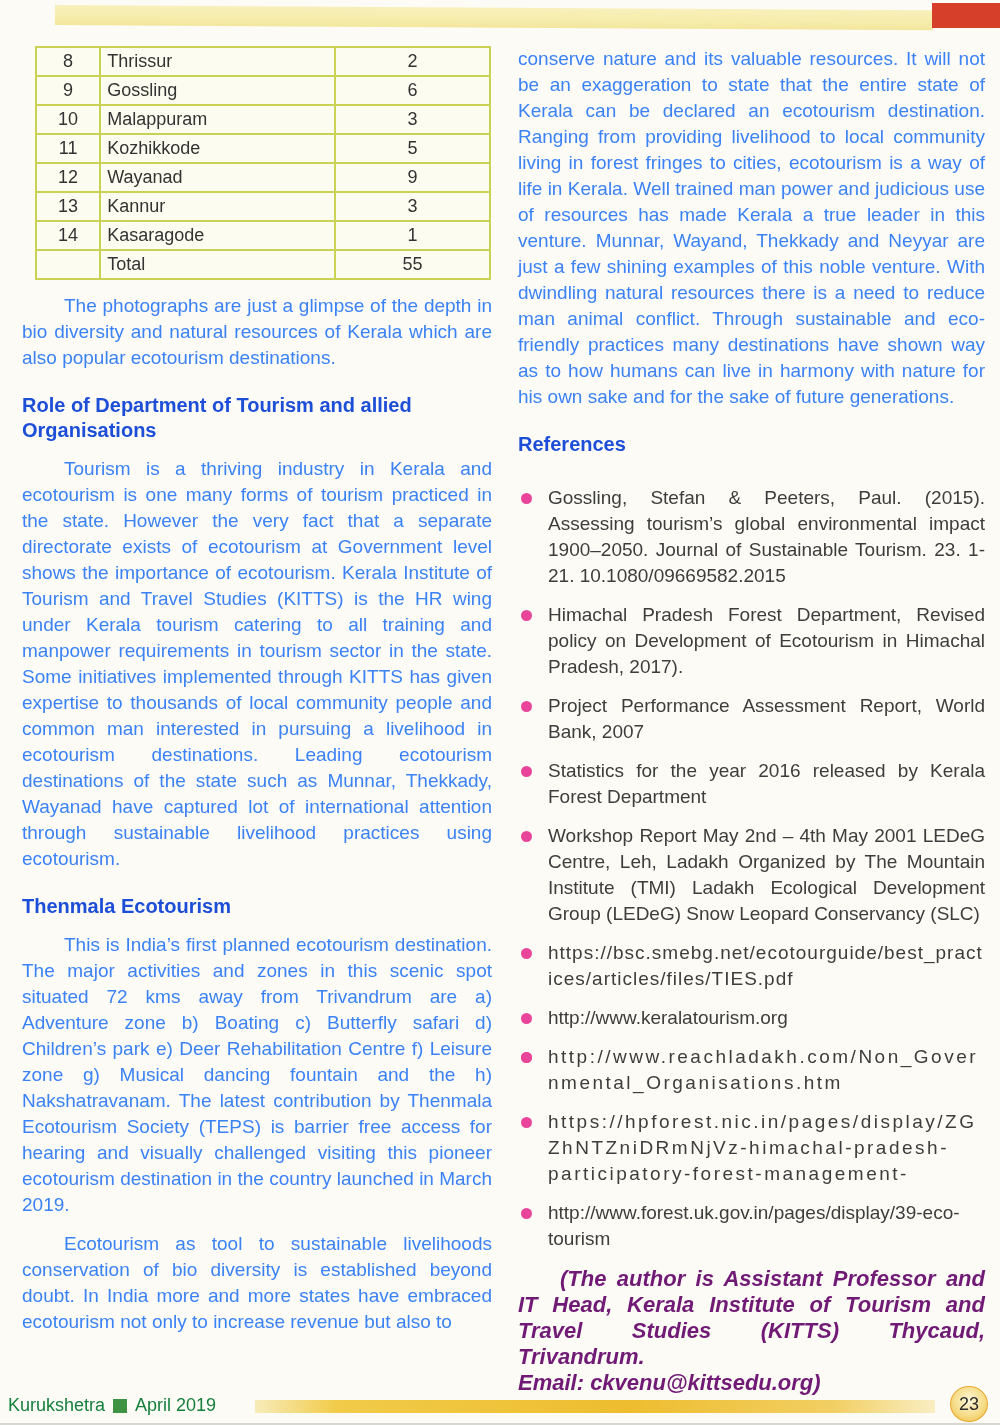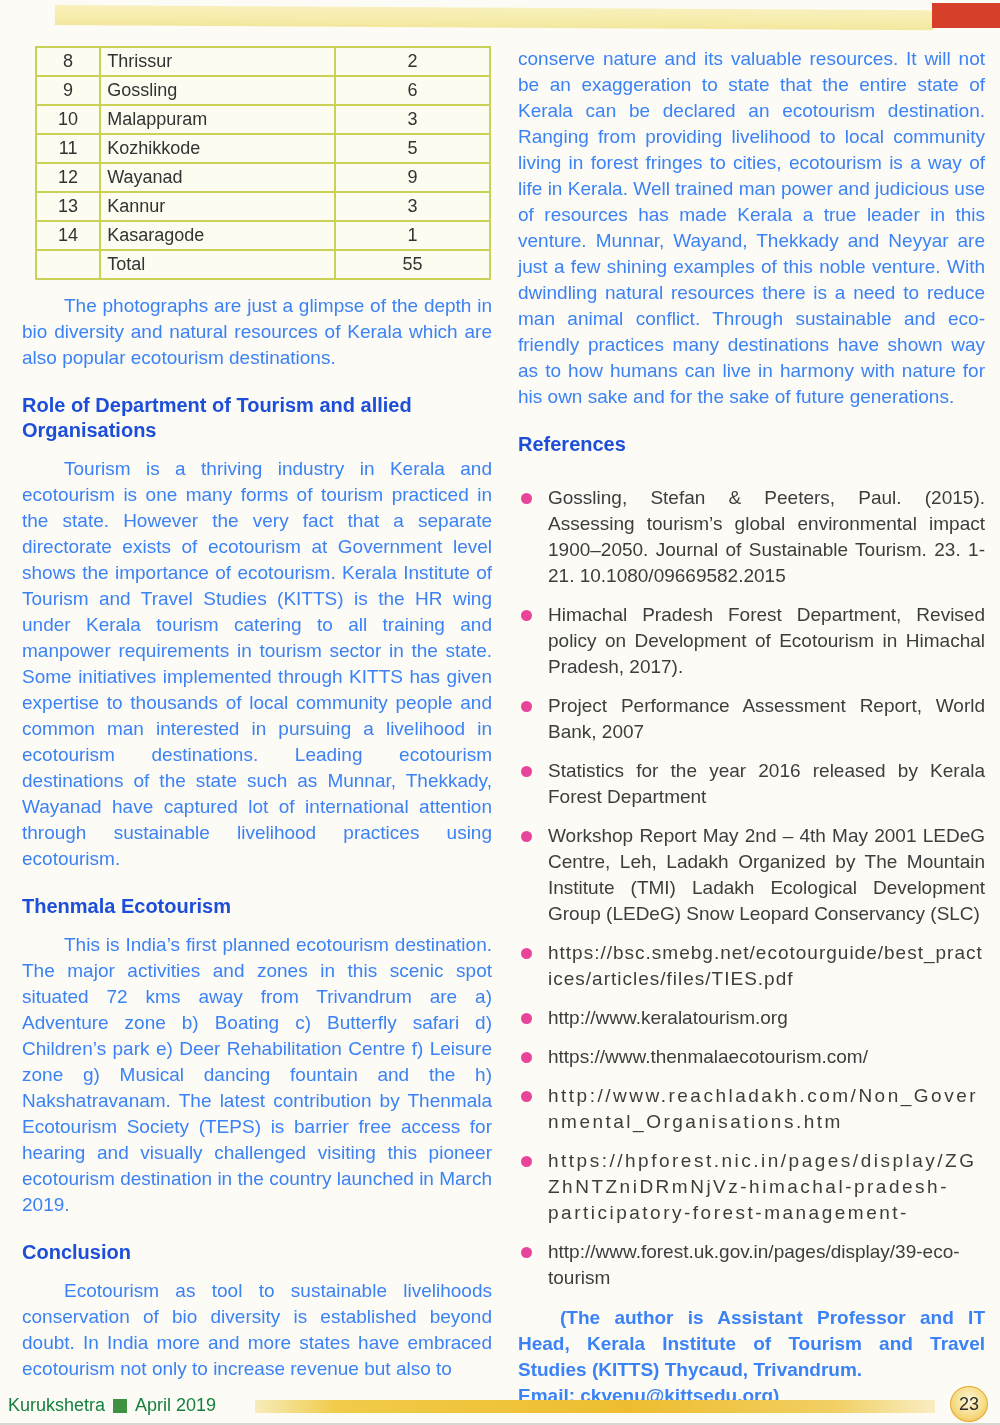--- a/index.html
+++ b/index.html
@@ -75,24 +75,24 @@
   ul.references .bullet {
     position: absolute; left: 3px; top: 8px;
     width: 11px; height: 11px; border-radius: 50%;
     background: #e8459a;
   }
   ul.references li:nth-child(6)  .ref-text { letter-spacing: 1px; }
   ul.references li:nth-child(9)  .ref-text,
   ul.references li:nth-child(10) .ref-text { letter-spacing: 2.5px; }
 
   p.author-note {
-    font-size: 19px; line-height: 26px;
-    font-weight: bold; 
+    font-size: 22px; line-height: 26px;
+    font-weight: bold; font-style: italic;
     text-align: justify;
-    color: #3b82f6;
+    color: #701a75;
     margin: 14px 0 0 0;
   }
   p.author-note.email { margin: 0; }
 
   
   .footer { position: absolute; left: 0; bottom: 0; width: 1000px; height: 42px; }
   .footer-left {
     position: absolute; left: 8px; bottom: 9px;
     font-size: 18px; color: #15803d;
     display: flex; align-items: center; gap: 8px;
@@ -168,40 +168,39 @@
     </table>
 
     <p class="body indent">The photographs are just a glimpse of the depth in bio diversity and natural resources of Kerala which are also popular ecotourism destinations.</p>
 
     <h2 class="heading">Role of Department of Tourism and allied Organisations</h2>
     <p class="body indent">Tourism is a thriving industry in Kerala and ecotourism is one many forms of tourism practiced in the state. However the very fact that a separate directorate exists of ecotourism at Government level shows the importance of ecotourism. Kerala Institute of Tourism and Travel Studies (KITTS) is the HR wing under Kerala tourism catering to all training and manpower requirements in tourism sector in the state. Some initiatives implemented through KITTS has given expertise to thousands of local community people and common man interested in pursuing a livelihood in ecotourism destinations. Leading ecotourism destinations of the state such as Munnar, Thekkady, Wayanad have captured lot of international attention through sustainable livelihood practices using ecotourism.</p>
 
     <h2 class="heading">Thenmala Ecotourism</h2>
     <p class="body indent">This is India’s first planned ecotourism destination. The major activities and zones in this scenic spot situated 72 kms away from Trivandrum are a) Adventure zone b) Boating c) Butterfly safari d) Children’s park e) Deer Rehabilitation Centre f) Leisure zone g) Musical dancing fountain and the h) Nakshatravanam. The latest contribution by Thenmala Ecotourism Society (TEPS) is barrier free access for hearing and visually challenged visiting this pioneer ecotourism destination in the country launched in March 2019.</p>
 
-    <h2 class="heading">Conclusion</h2>
     <p class="body indent">Ecotourism as tool to sustainable livelihoods conservation of bio diversity is established beyond doubt. In India more and more states have embraced ecotourism not only to increase revenue but also to</p>
 
   </div>
 
   <div class="col col-right">
 
     <p class="body" style="margin-top:0;">conserve nature and its valuable resources. It will not be an exaggeration to state that the entire state of Kerala can be declared an ecotourism destination. Ranging from providing livelihood to local community living in forest fringes to cities, ecotourism is a way of life in Kerala. Well trained man power and judicious use of resources has made Kerala a true leader in this venture. Munnar, Wayand, Thekkady and Neyyar are just a few shining examples of this noble venture. With dwindling natural resources there is a need to reduce man animal conflict. Through sustainable and eco-friendly practices many destinations have shown way as to how humans can live in harmony with nature for his own sake and for the sake of future generations.</p>
 
     <h2 class="heading">References</h2>
 
     <ul class="references">
       <li><span class="bullet"></span><span class="ref-text">Gossling, Stefan &amp; Peeters, Paul. (2015). Assessing tourism’s global environmental impact 1900–2050. Journal of Sustainable Tourism. 23. 1-21. 10.1080/09669582.2015</span></li>
       <li><span class="bullet"></span><span class="ref-text">Himachal Pradesh Forest Department, Revised policy on Development of Ecotourism in Himachal Pradesh, 2017).</span></li>
       <li><span class="bullet"></span><span class="ref-text">Project Performance Assessment Report, World Bank, 2007</span></li>
       <li><span class="bullet"></span><span class="ref-text">Statistics for the year 2016 released by Kerala Forest Department</span></li>
       <li><span class="bullet"></span><span class="ref-text">Workshop Report May 2nd – 4th May 2001 LEDeG Centre, Leh, Ladakh Organized by The Mountain Institute (TMI) Ladakh Ecological Development Group (LEDeG) Snow Leopard Conservancy (SLC)</span></li>
       <li><span class="bullet"></span><span class="ref-text">https://bsc.smebg.net/ecotourguide/best_practices/articles/files/TIES.pdf</span></li>
       <li><span class="bullet"></span><span class="ref-text">http://www.keralatourism.org</span></li>
-      <li><span class="bullet"></span><span class="ref-text">https://www.thenmalaecotourism.com/</span></li>
+      <li><span class="bullet"></span></li>
       <li><span class="bullet"></span><span class="ref-text">http://www.reachladakh.com/Non_Governmental_Organisations.htm</span></li>
       <li><span class="bullet"></span><span class="ref-text">https://hpforest.nic.in/pages/display/ZGZhNTZniDRmNjVz-himachal-pradesh-participatory-forest-management-</span></li>
       <li><span class="bullet"></span><span class="ref-text">http://www.forest.uk.gov.in/pages/display/39-eco-tourism</span></li>
     </ul>
 
     <p class="author-note indent">(The author is Assistant Professor and IT Head, Kerala Institute of Tourism and Travel Studies (KITTS) Thycaud, Trivandrum.</p>
     <p class="author-note email">Email: ckvenu@kittsedu.org)</p>
 
   </div>
 

